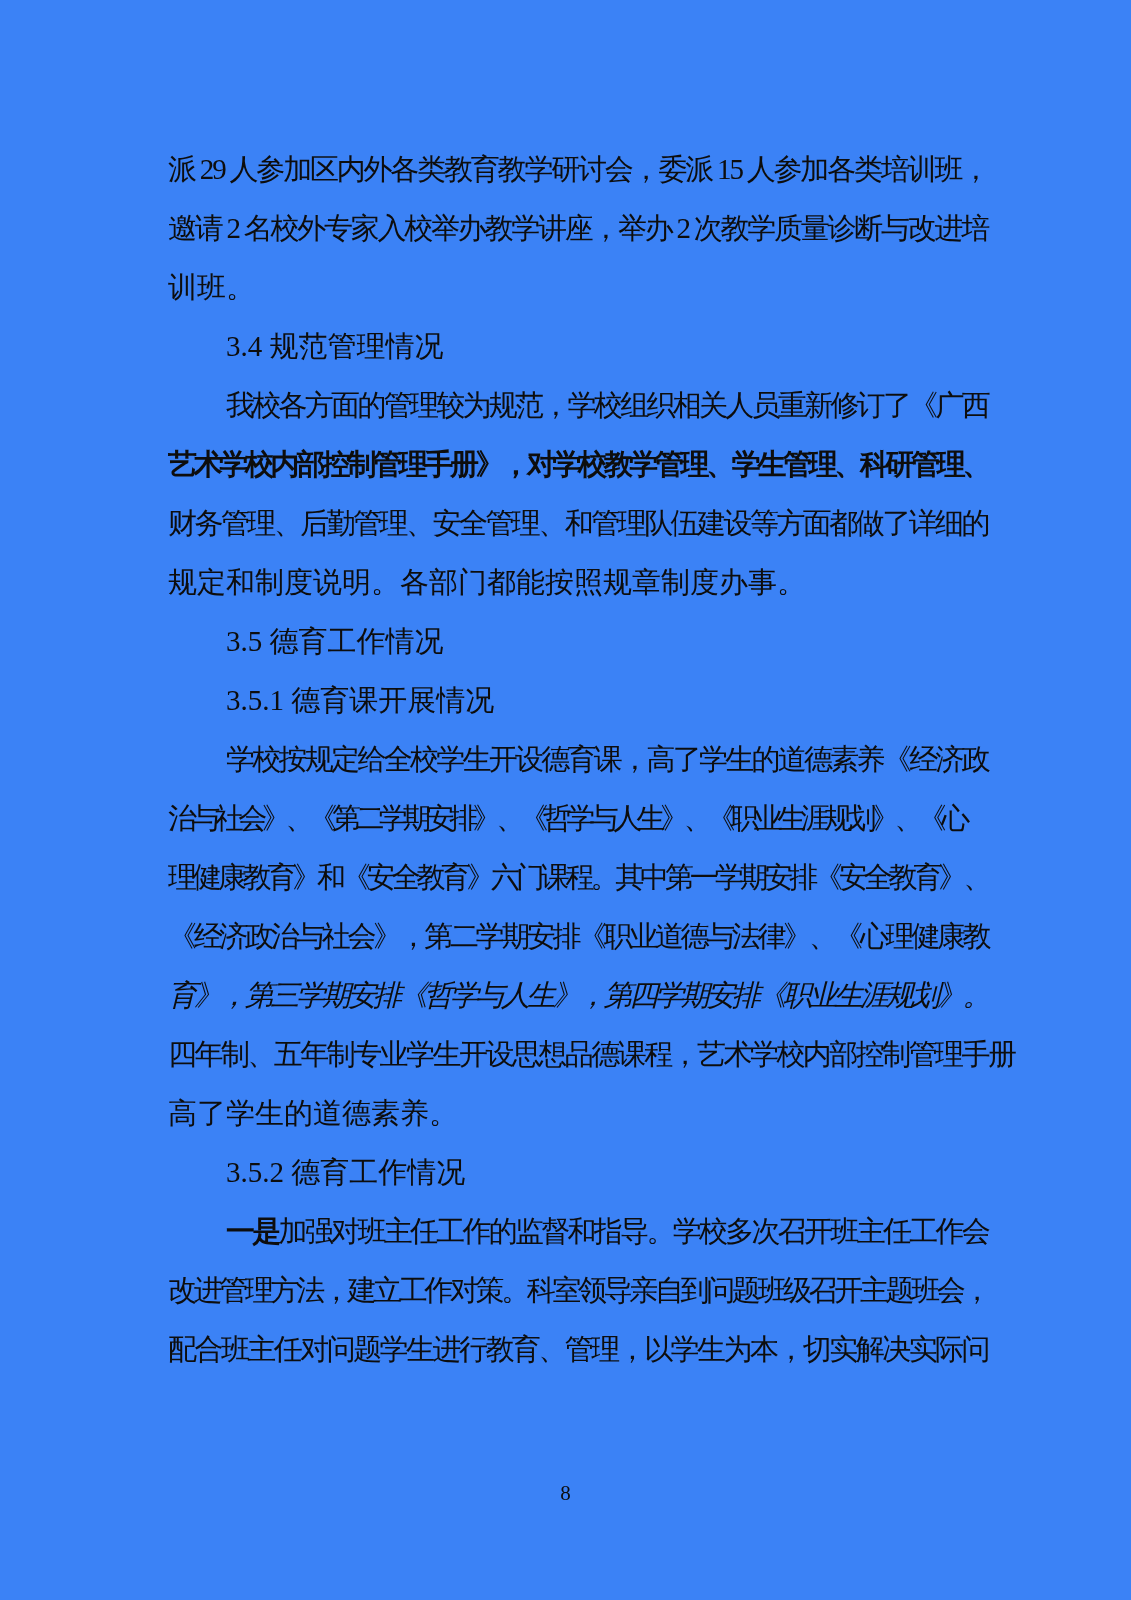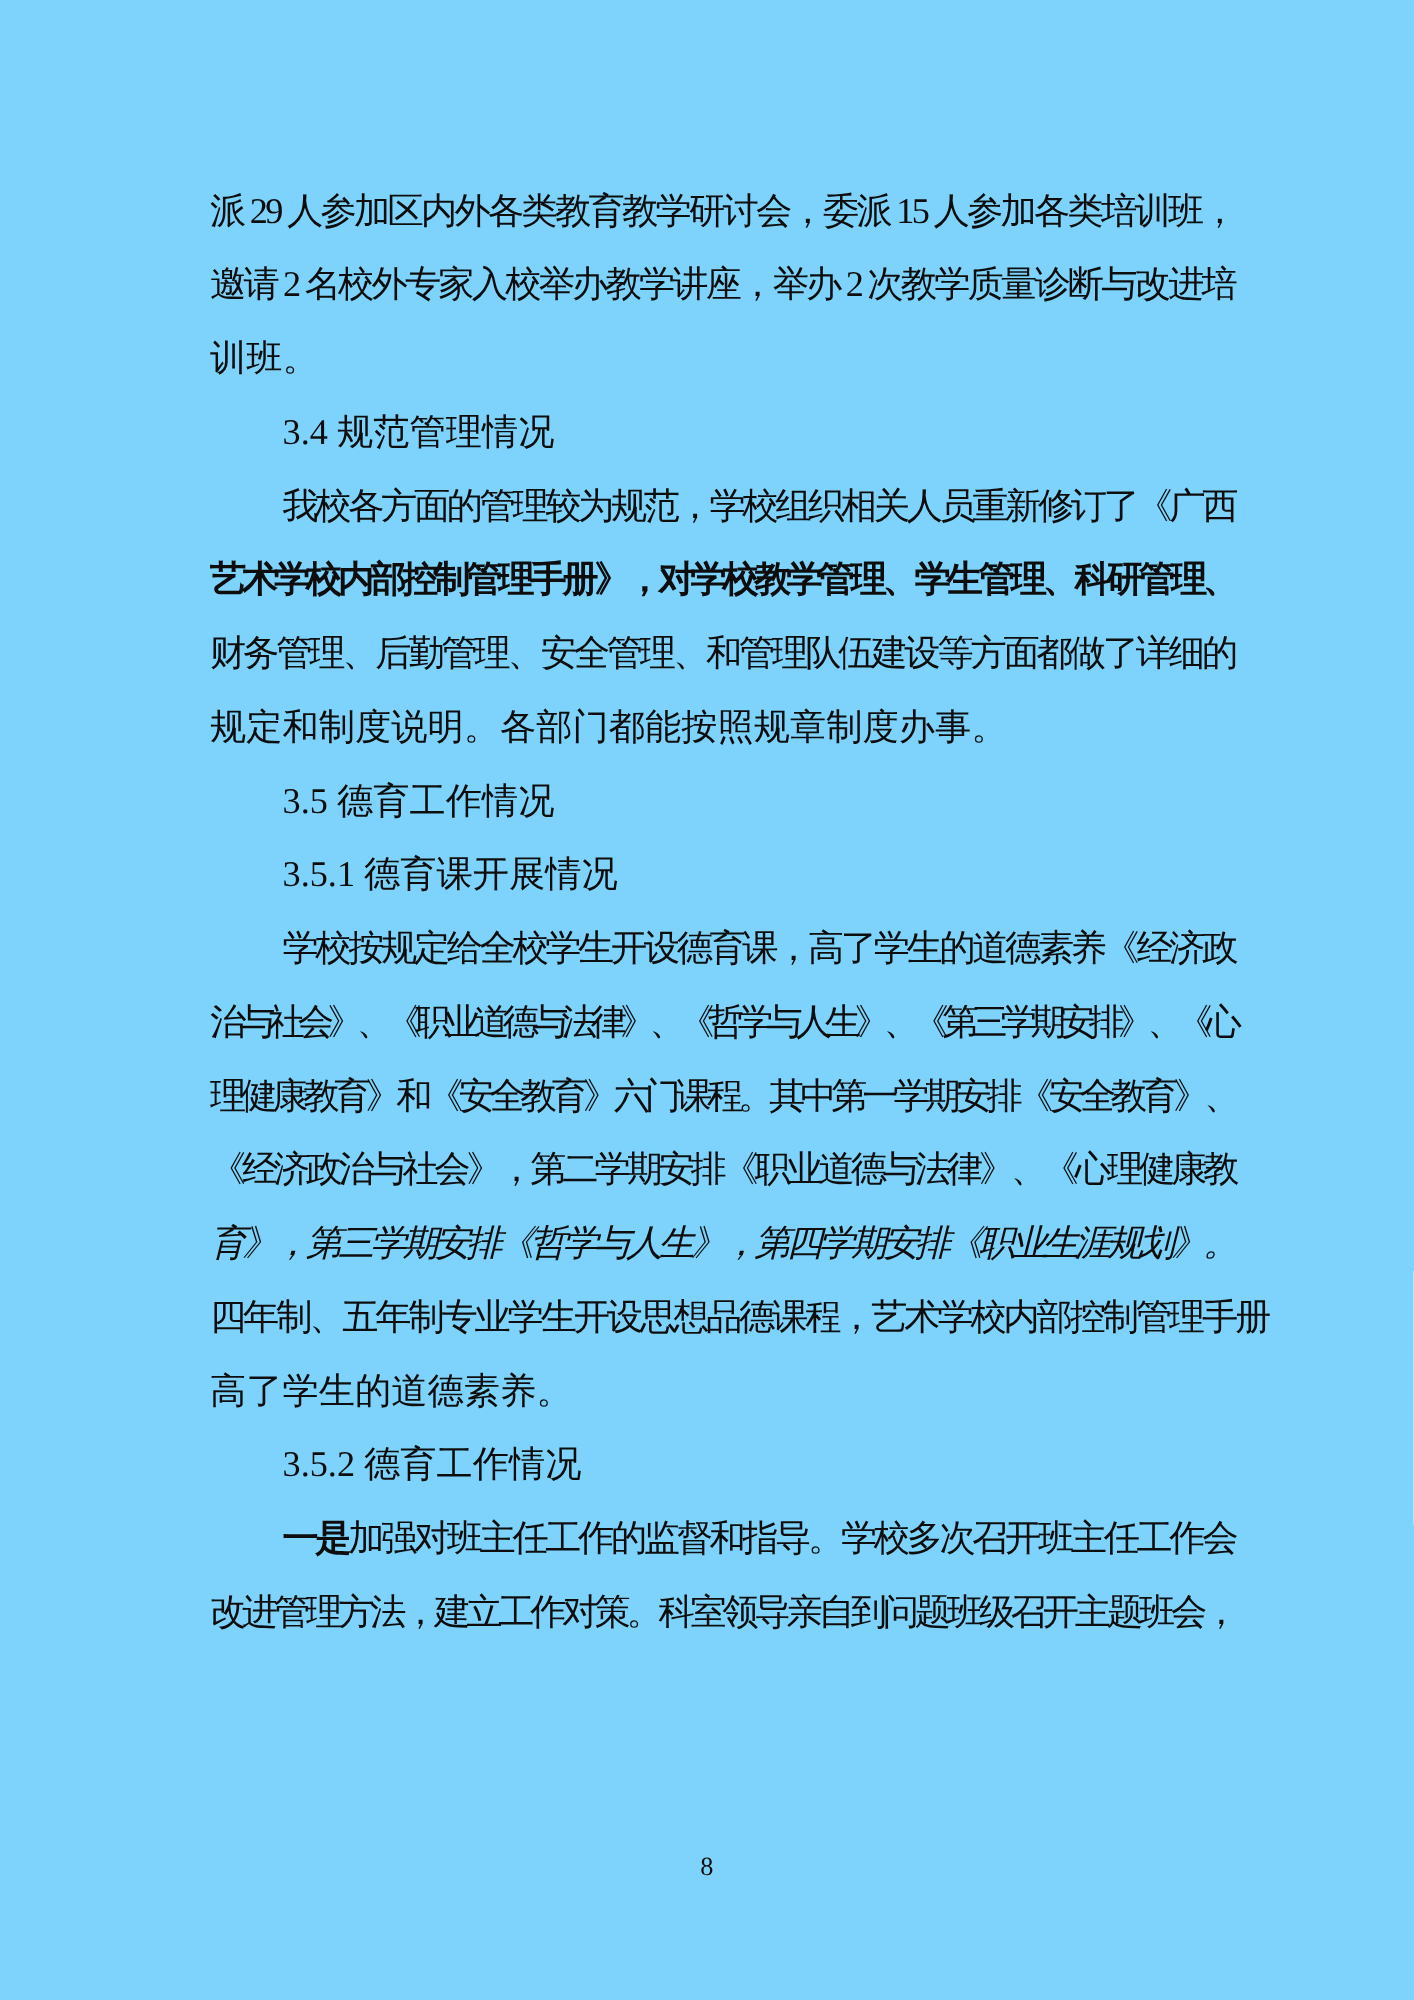--- a/index.html
+++ b/index.html
@@ -6,21 +6,21 @@
     margin: 0;
     padding: 0;
     background: #ffffff;
     color: #0d0d0d;
     font-family: "Liberation Serif", "DejaVu Serif", serif;
   }
   .page {
     position: relative;
     width: 1131px;
     height: 1600px;
-    background: #7dd3fc;
+    background: #3b82f6;
     overflow: hidden;
   }
   .content {
     position: absolute;
     left: 168px;
     top: 140px;
     width: 820px;
   }
   .line {
     font-size: 29px;
@@ -55,24 +55,25 @@
     <div class="line fill" style="letter-spacing: -2.25714px;"><span>邀请 2 名校外专家入校举办教学讲座，举办 2 次教学质量诊断与改进培</span></div>
     <div class="line"><span>训班。</span></div>
     <div class="line indent"><span>3.4 规范管理情况</span></div>
     <div class="line fill indent" style="letter-spacing: -2.72414px;"><span>我校各方面的管理较为规范，学校组织相关人员重新修订了《广西</span></div>
     <div class="line fill" style="letter-spacing: -3.375px; font-weight: bold;"><span>艺术学校内部控制管理手册》，对学校教学管理、学生管理、科研管理、</span></div>
     <div class="line fill" style="letter-spacing: -2.54839px; text-align: center;"><span>财务管理、后勤管理、安全管理、和管理队伍建设等方面都做了详细的</span></div>
     <div class="line"><span>规定和制度说明。各部门都能按照规章制度办事。</span></div>
     <div class="line indent"><span>3.5 德育工作情况</span></div>
     <div class="line indent"><span>3.5.1 德育课开展情况</span></div>
     <div class="line fill indent" style="letter-spacing: -2.72414px;"><span>学校按规定给全校学生开设德育课，高了学生的道德素养《经济政</span></div>
-    <div class="line fill" style="letter-spacing: -5.57143px;"><span>治与社会》、《职业道德与法律》、《哲学与人生》、《第三学期安排》、《心</span></div>
+    <div class="line fill" style="letter-spacing: -5.57143px;"><span>治与社会》、《第二学期安排》、《哲学与人生》、《职业生涯规划》、《心</span></div>
     <div class="line fill" style="letter-spacing: -4.15152px; text-align: center;"><span>理健康教育》和《安全教育》六门课程。其中第一学期安排《安全教育》、</span></div>
     <div class="line fill" style="letter-spacing: -3.375px;"><span>《经济政治与社会》，第二学期安排《职业道德与法律》、《心理健康教</span></div>
     <div class="line fill" style="letter-spacing: -3.375px; font-style: italic;"><span>育》，第三学期安排《哲学与人生》，第四学期安排《职业生涯规划》。</span></div>
     <div class="line fill" style="letter-spacing: -2.54839px;"><span>四年制、五年制专业学生开设思想品德课程，艺术学校内部控制管理手册</span></div>
     <div class="line"><span>高了学生的道德素养。</span></div>
     <div class="line indent"><span>3.5.2 德育工作情况</span></div>
     <div class="line fill indent" style="letter-spacing: -2.72414px;"><span class="bold">一是</span><span>加强对班主任工作的监督和指导。学校多次召开班主任工作会</span></div>
     <div class="line fill" style="letter-spacing: -3.375px;"><span>改进管理方法，建立工作对策。科室领导亲自到问题班级召开主题班会，</span></div>
+    <div class="line fill" style="letter-spacing: -2.54839px;"><span>配合班主任对问题学生进行教育、管理，以学生为本，切实解决实际问</span></div>
   </div>
   <div class="page-number">8</div>
 </div>
 
 </body></html>

